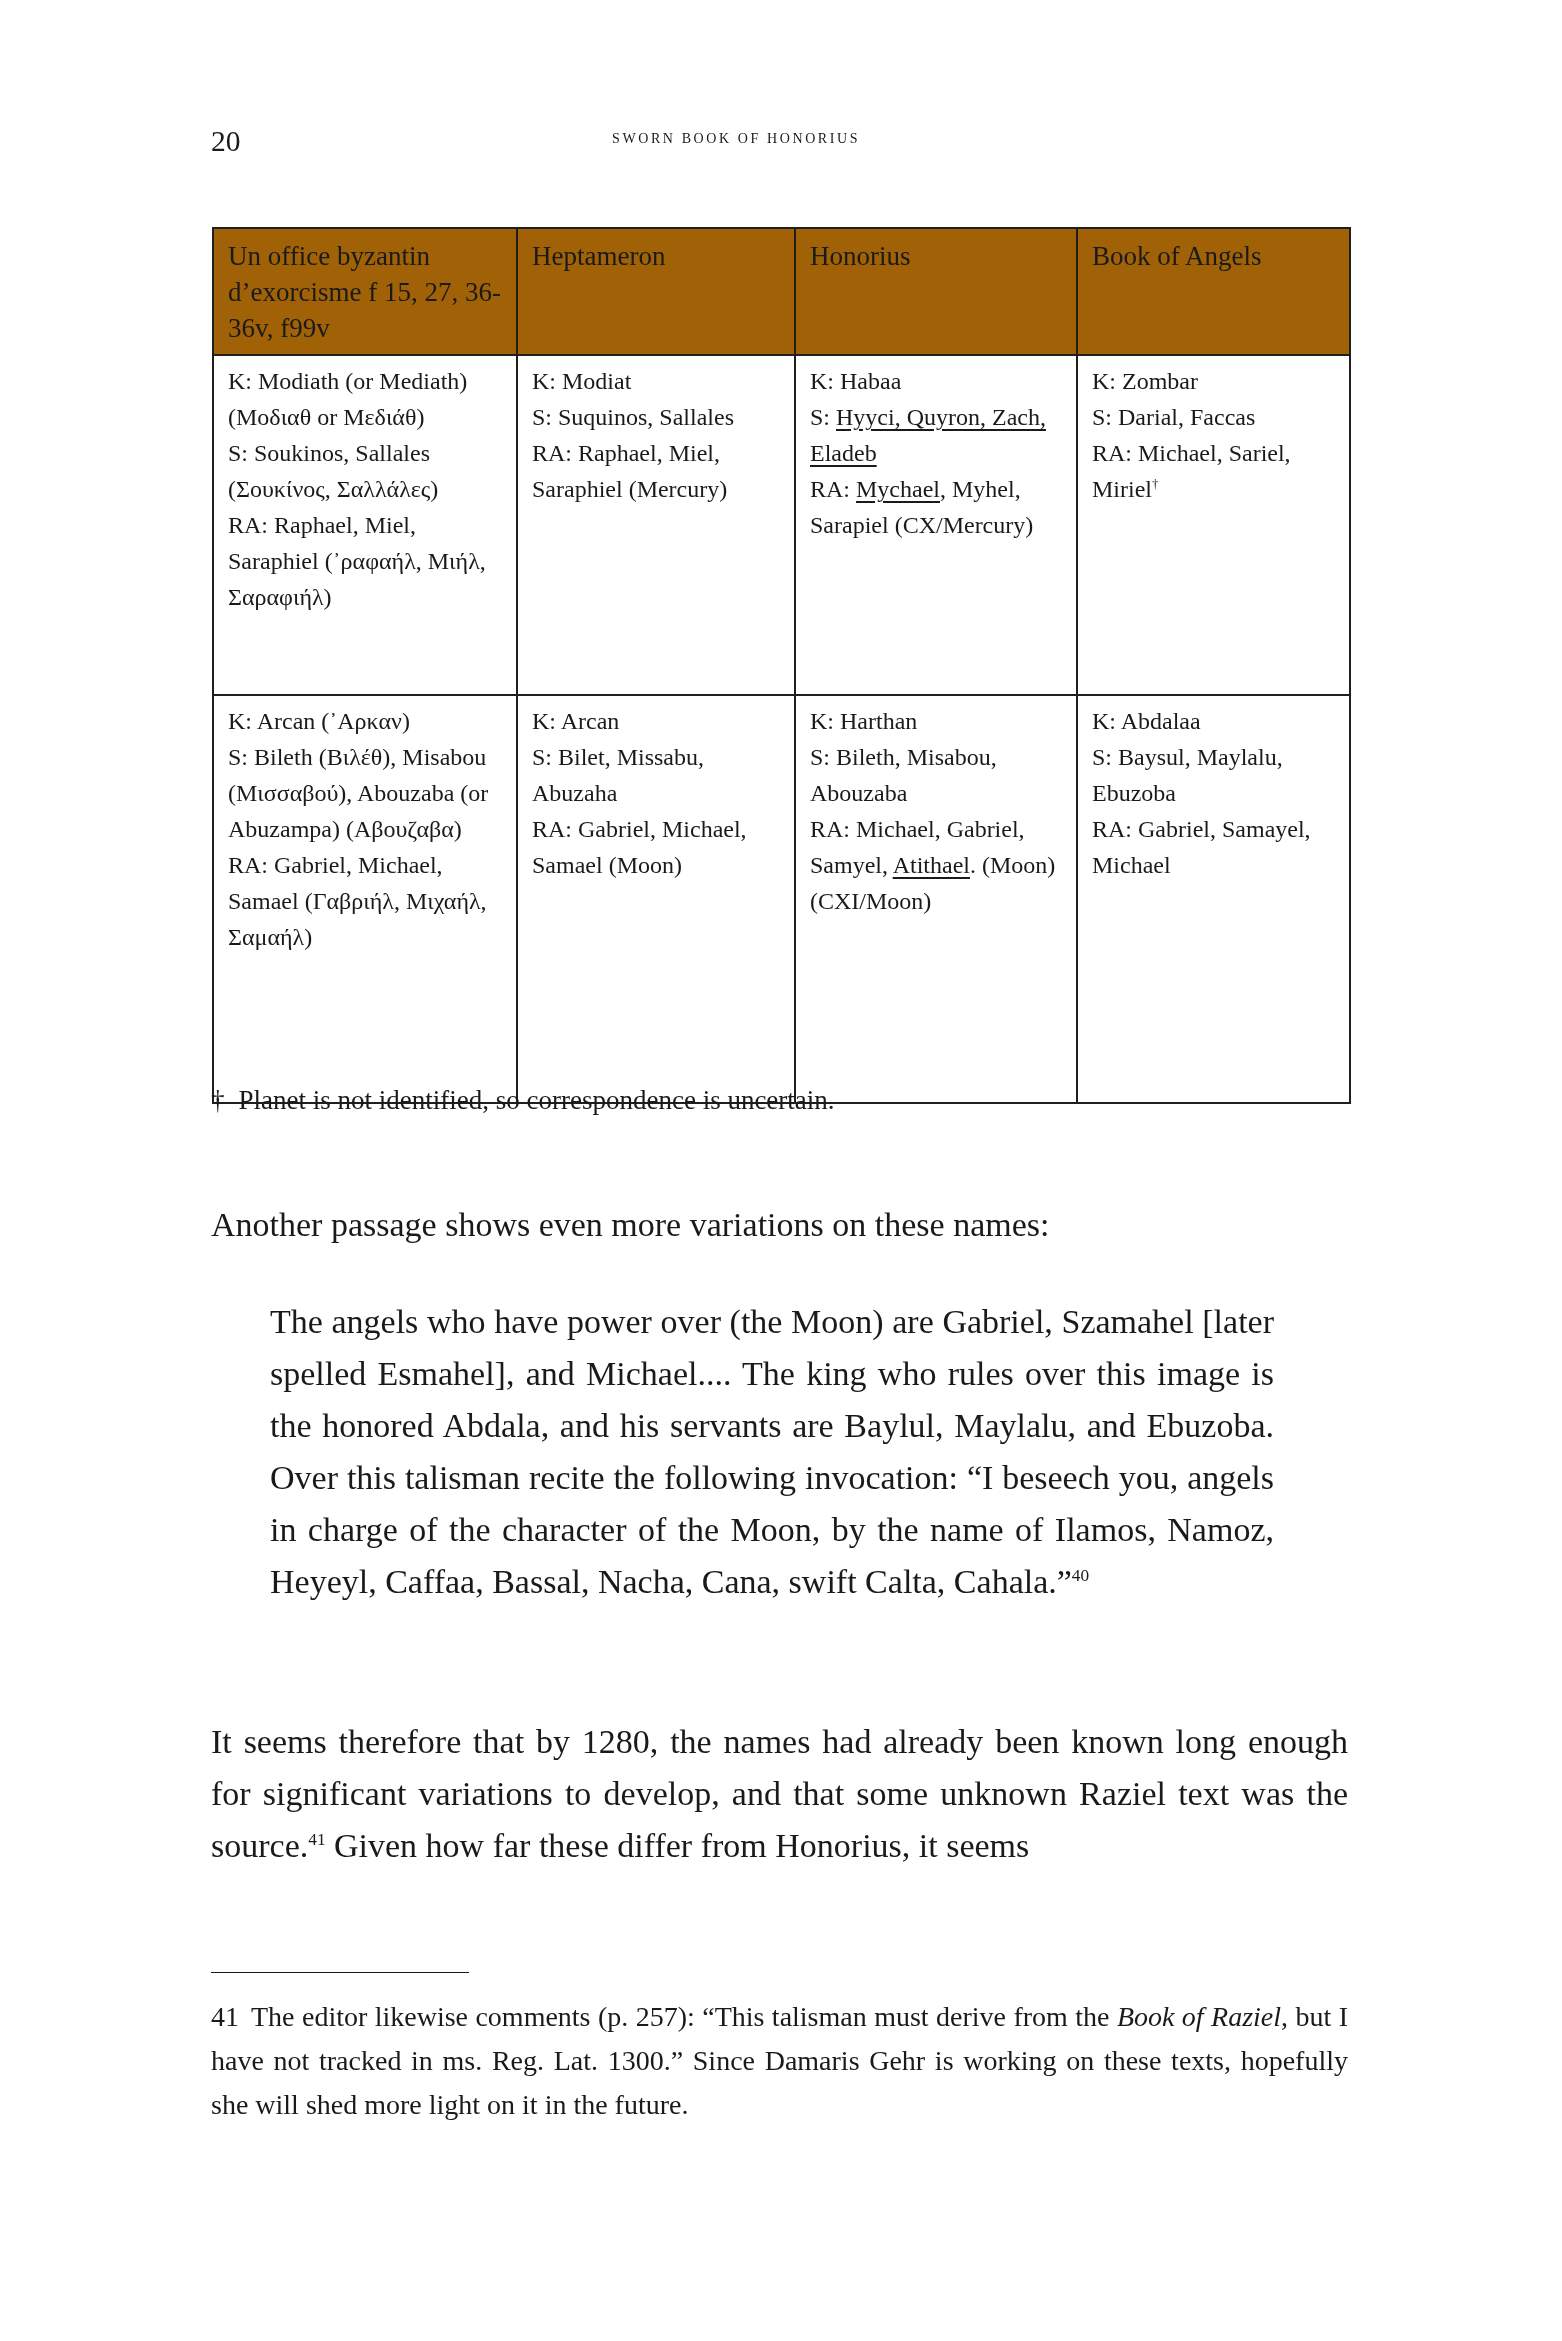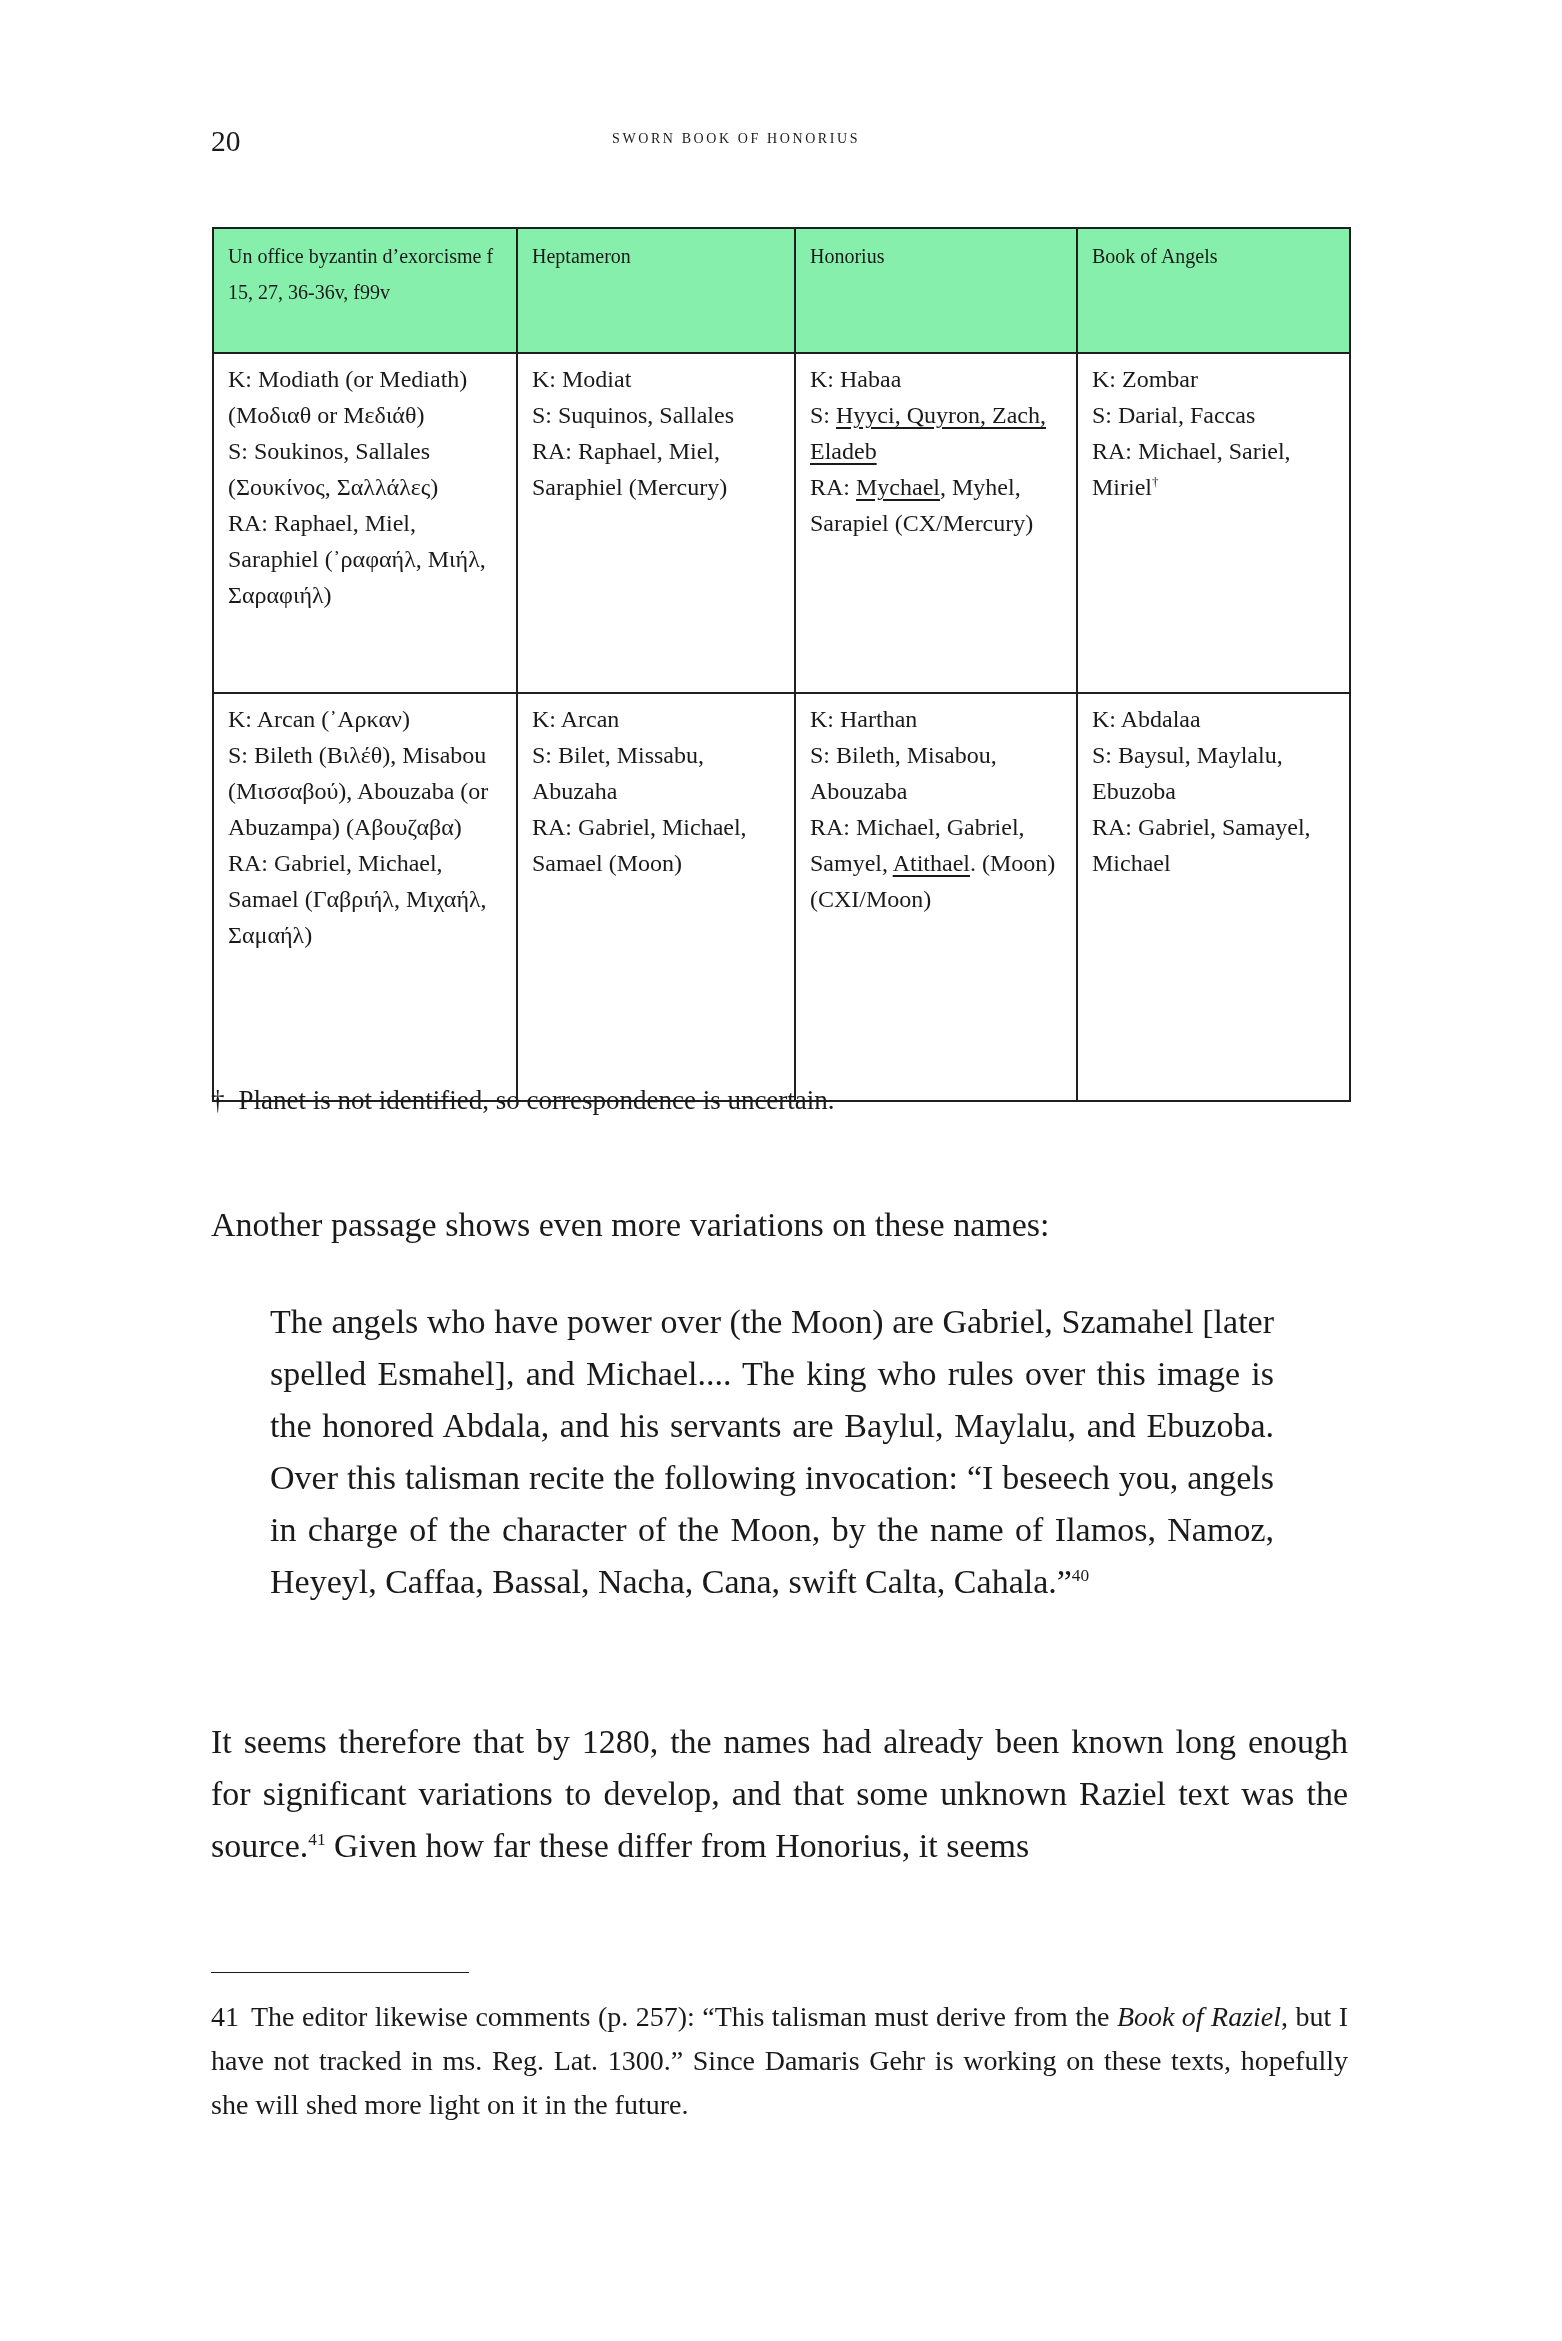--- a/index.html
+++ b/index.html
@@ -47,22 +47,22 @@
     table.compare th, table.compare td {
       border: 2.6px solid #1f1f1f;
       vertical-align: top;
       text-align: left;
       font-weight: normal;
       padding: 7px 14px 8.7px 14px;
       font-size: 23.4px;
       line-height: 36px;
     }
     table.compare th {
-      background: #86efac;
-      font-size: 20px;
+      background: #a16207;
+      font-size: 27px;
       line-height: 36px;
       padding-top: 8.7px;
       height: 106px;
     }
     table.compare td {
       font-size: 24px;
     }
     table.compare td .line { display: block; }
     .u { text-decoration: underline; text-underline-offset: 3.5px; }
     sup.dag { font-size: 13px; vertical-align: super; line-height: 0; }

